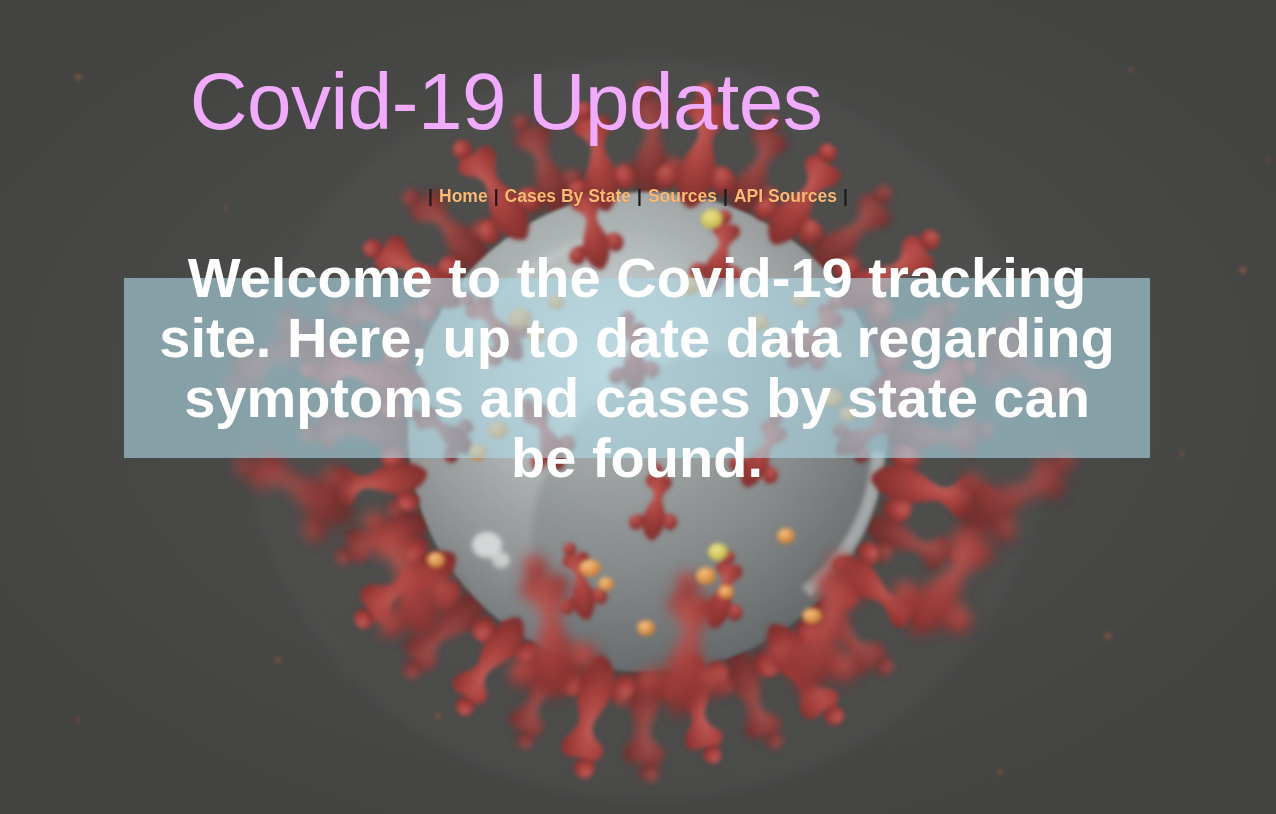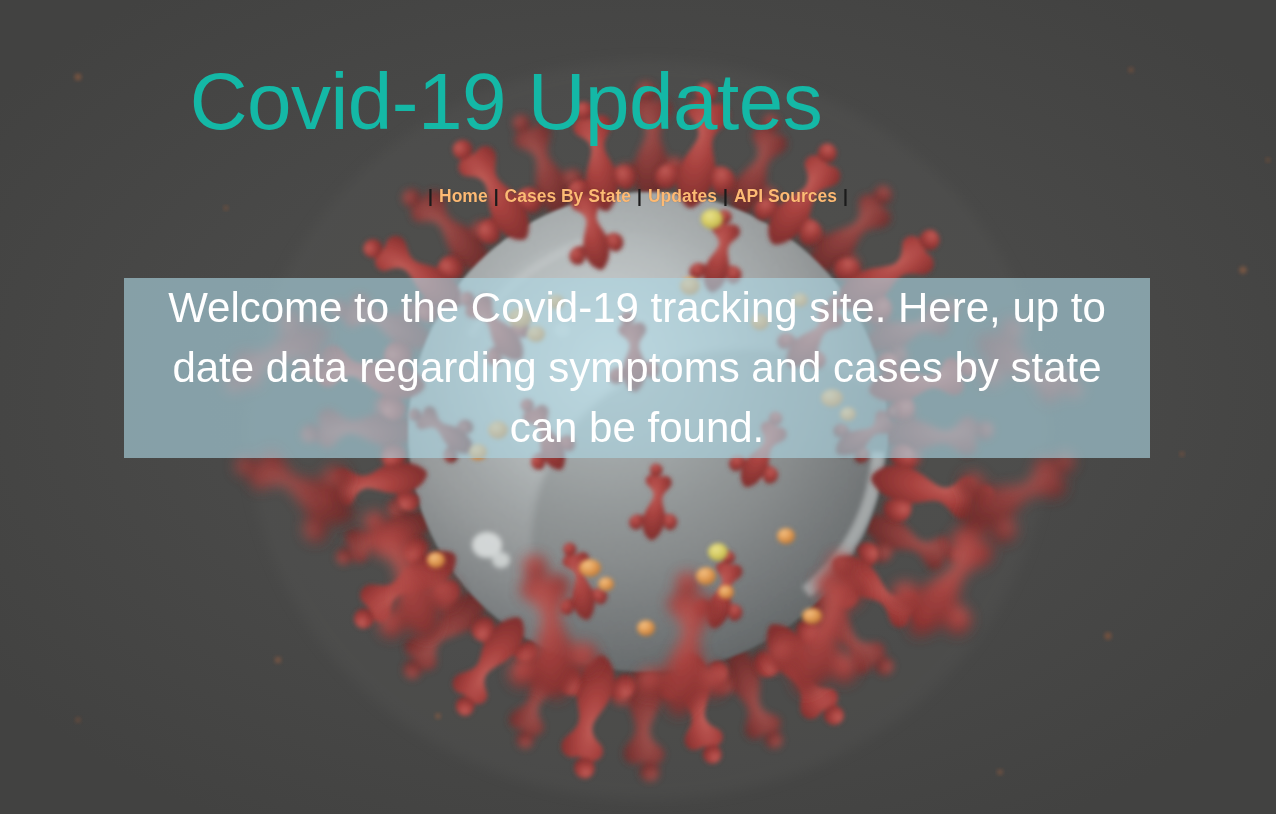--- a/index.html
+++ b/index.html
@@ -32,21 +32,21 @@
   }
 
   
   #site-title {
     position: absolute;
     left: 0;
     top: 0px;
     width: 1012px;
     text-align: center;
     z-index: 5;
-    color: #14b8a6;
+    color: #f0abfc;
     font-size: 80px;
     line-height: 96px;
     font-weight: 300;
     letter-spacing: -0.5px;
     -webkit-font-smoothing: antialiased;
   }
 
   
   #main-nav {
     position: absolute;
@@ -82,23 +82,23 @@
     height: 180px;
     z-index: 4;
     background: rgba(172, 214, 228, 0.62);
     box-sizing: border-box;
     display: flex;
     align-items: center;
     justify-content: center;
   }
   #welcome-text {
     color: #ffffff;
-    font-size: 42px;
+    font-size: 56px;
     line-height: 60px;
-    font-weight: 400;
+    font-weight: 700;
     text-align: center;
     padding: 0 26px;
     letter-spacing: 0px;
   }
 </style>
 </head>
 <body>
 
 <div id="page">
 
@@ -426,20 +426,20 @@
         <circle cx="226" cy="208" r="2.2" fill="#a9603a" filter="url(#softBlur)"></circle>
         <circle cx="1000" cy="772" r="2.6" fill="#ae6742" filter="url(#softBlur)"></circle>
         <circle cx="1182" cy="454" r="2.3" fill="#a9603a" filter="url(#softBlur)"></circle>
       </g>
     </svg>
   </div>
 
   <h1 id="site-title">Covid-19 Updates</h1>
 
   <nav id="main-nav">
-    <span class="sep">|</span><a href="#">Home</a><span class="sep">|</span><a href="#">Cases By State</a><span class="sep">|</span><a href="#">Updates</a><span class="sep">|</span><a href="#">API Sources</a><span class="sep">|</span>
+    <span class="sep">|</span><a href="#">Home</a><span class="sep">|</span><a href="#">Cases By State</a><span class="sep">|</span><a href="#">Sources</a><span class="sep">|</span><a href="#">API Sources</a><span class="sep">|</span>
   </nav>
 
   <div id="welcome-banner">
     <p id="welcome-text">Welcome to the Covid-19 tracking site. Here, up to date data regarding symptoms and cases by state can be found.</p>
   </div>
 
 </div>
 
 </body></html>

